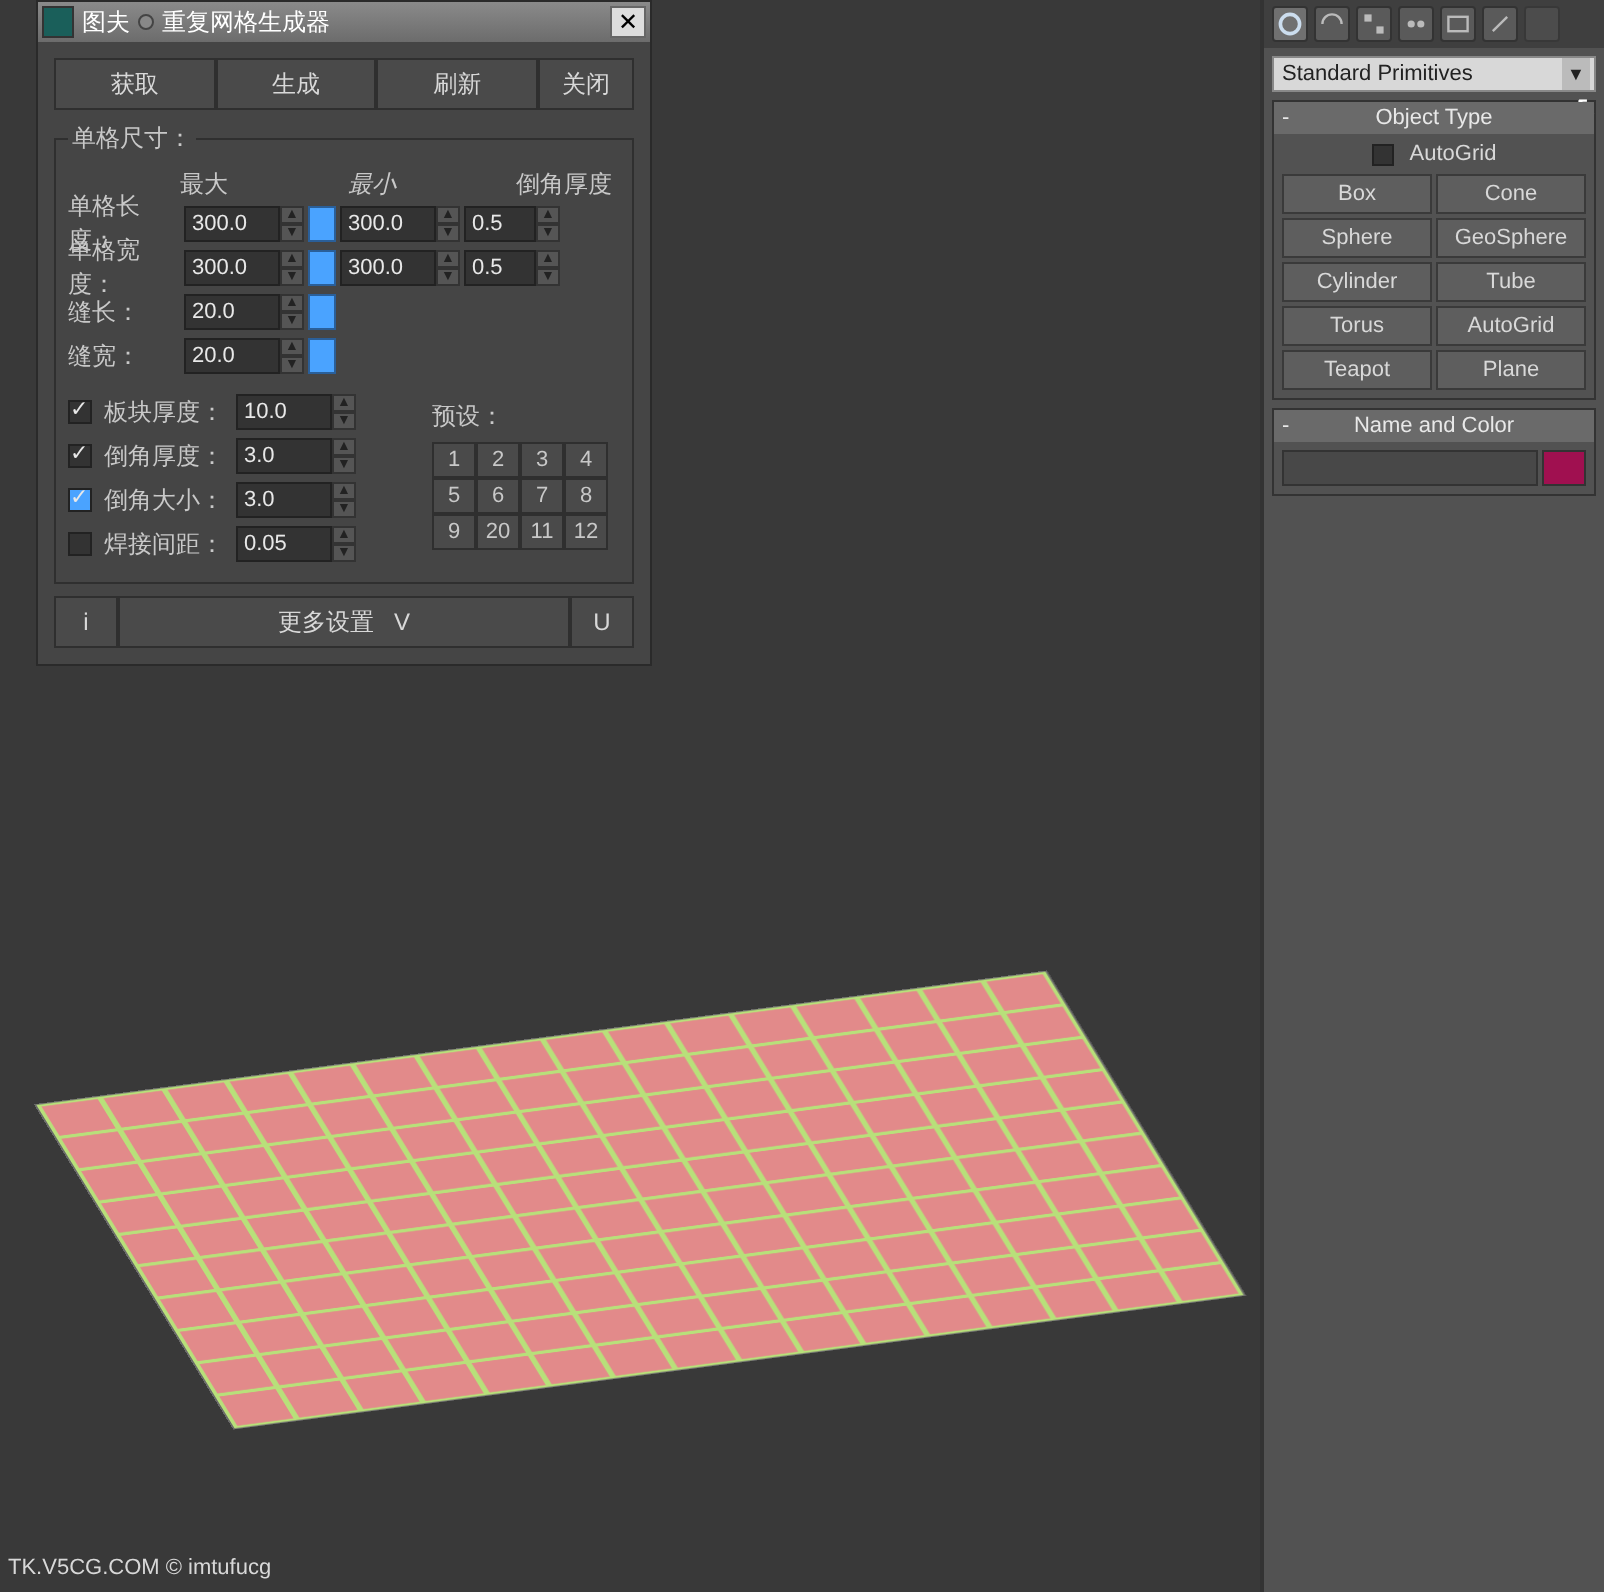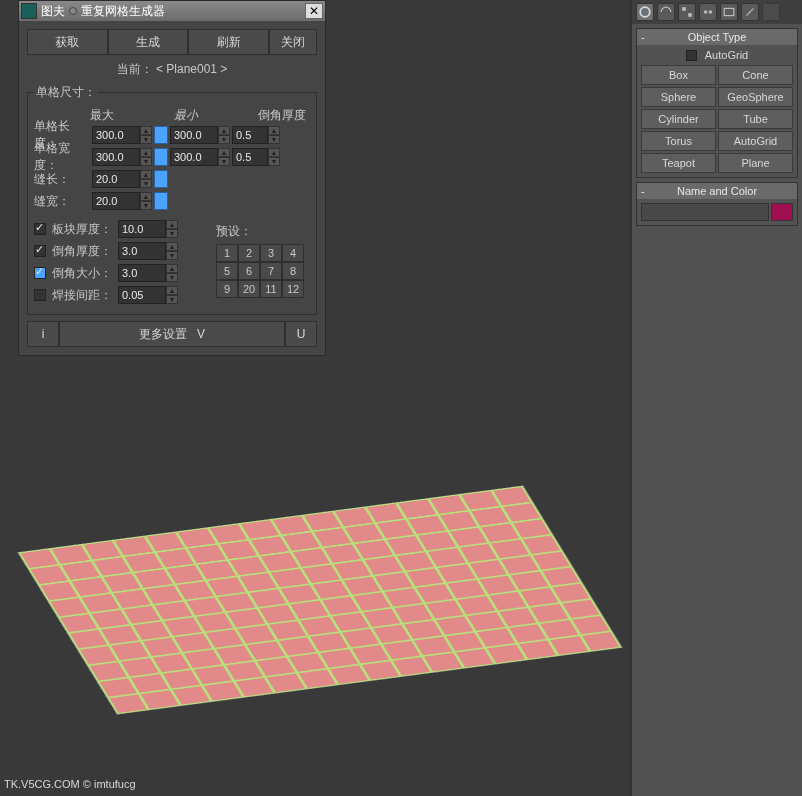--- a/index.html
+++ b/index.html
@@ -116,24 +116,20 @@
     <div class="dot"></div>
     <span>重复网格生成器</span>
     <div class="closebtn">✕</div>
   </div>
   <div class="dlg-body">
     <div class="toprow">
       <div class="bigbtn">获取</div>
       <div class="bigbtn">生成</div>
       <div class="bigbtn">刷新</div>
       <div class="bigbtn small">关闭</div>
-    </div>
-    <div class="curline">
-      <span>当前：</span>
-      <span>&lt; Plane001 &gt;</span>
     </div>
 
     <fieldset class="group">
       <legend>单格尺寸：</legend>
       <div class="colhdr">
         <span class="c1">最大</span>
         <span class="c2">最小</span>
         <span class="c3">倒角厚度</span>
       </div>
       <div class="row">
@@ -480,20 +476,25 @@
           <rect x="1" y="2" width="8" height="6" fill="none" stroke="#bbb"></rect>
         </svg>
       </div>
     <div class="ticon">
         <svg viewBox="0 0 10 10">
           <path d="M2 8L8 2" stroke="#bbb"></path>
         </svg>
       </div>
     <div class="ticon" style="opacity:.5"></div>
   </div>
+  <div class="catdrop">
+    <span>Standard Primitives</span>
+    <span class="arrow">▼</span>
+    <span class="cursor">↖</span>
+  </div>
 
   <div class="rollup">
     <div class="rollhdr">
       <span class="minus">-</span>
       <span>Object Type</span>
     </div>
     <div class="rollbody">
       <div class="autogrid">
         <span class="chk"></span>
         <span>AutoGrid</span>

